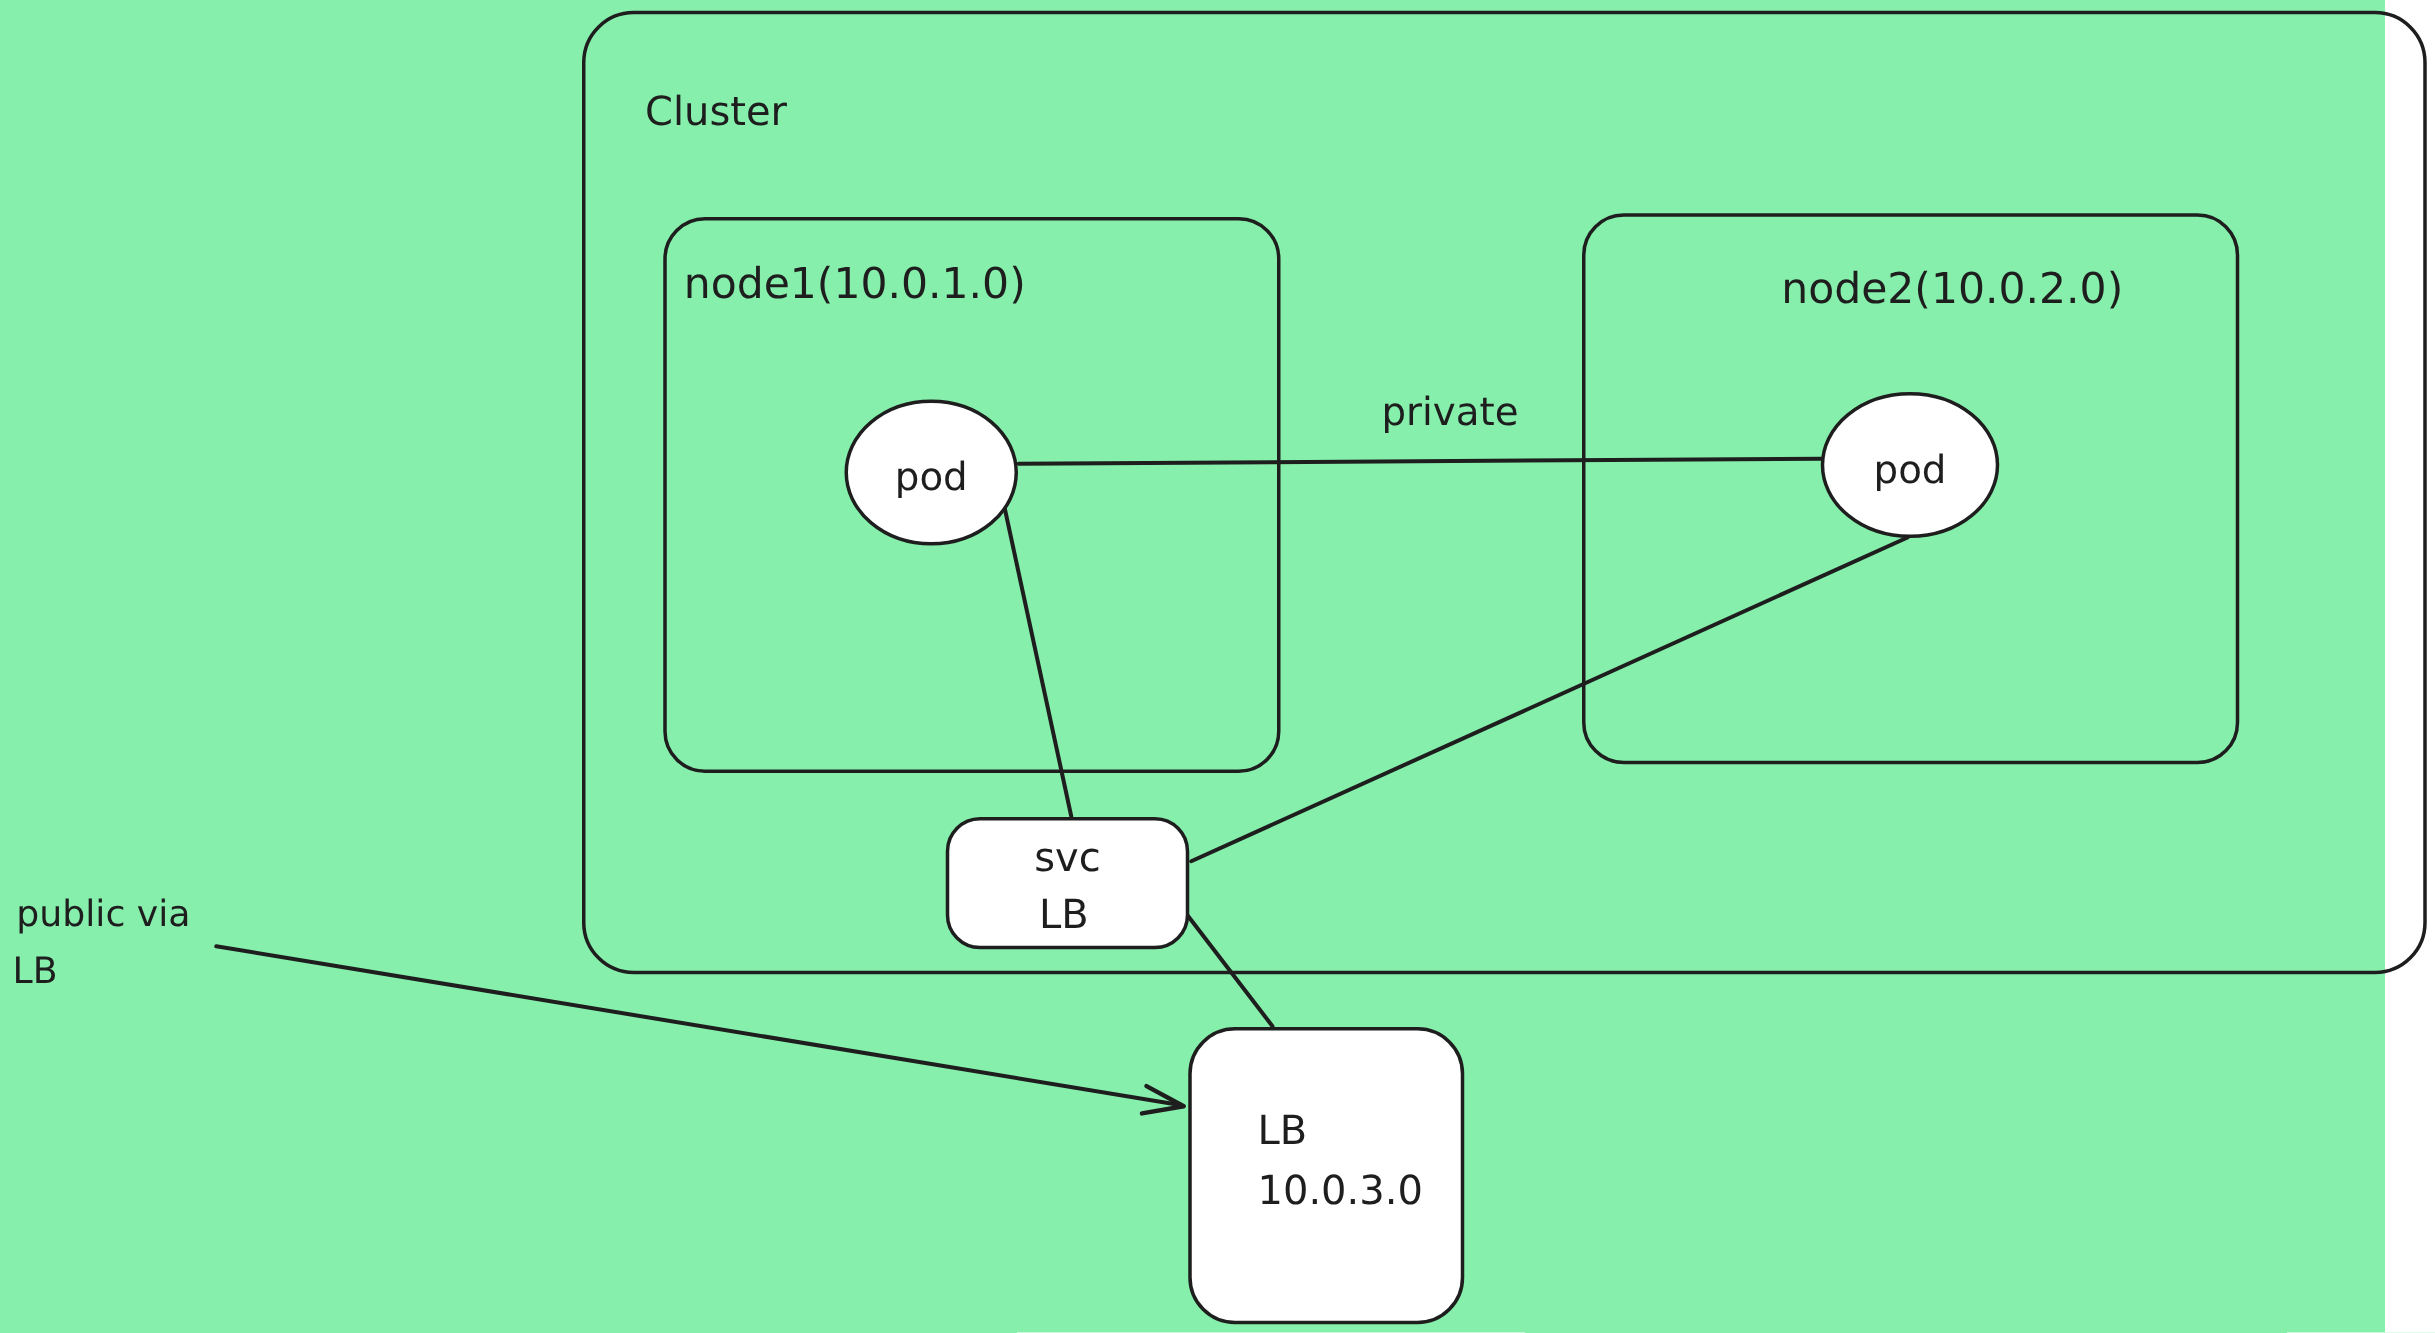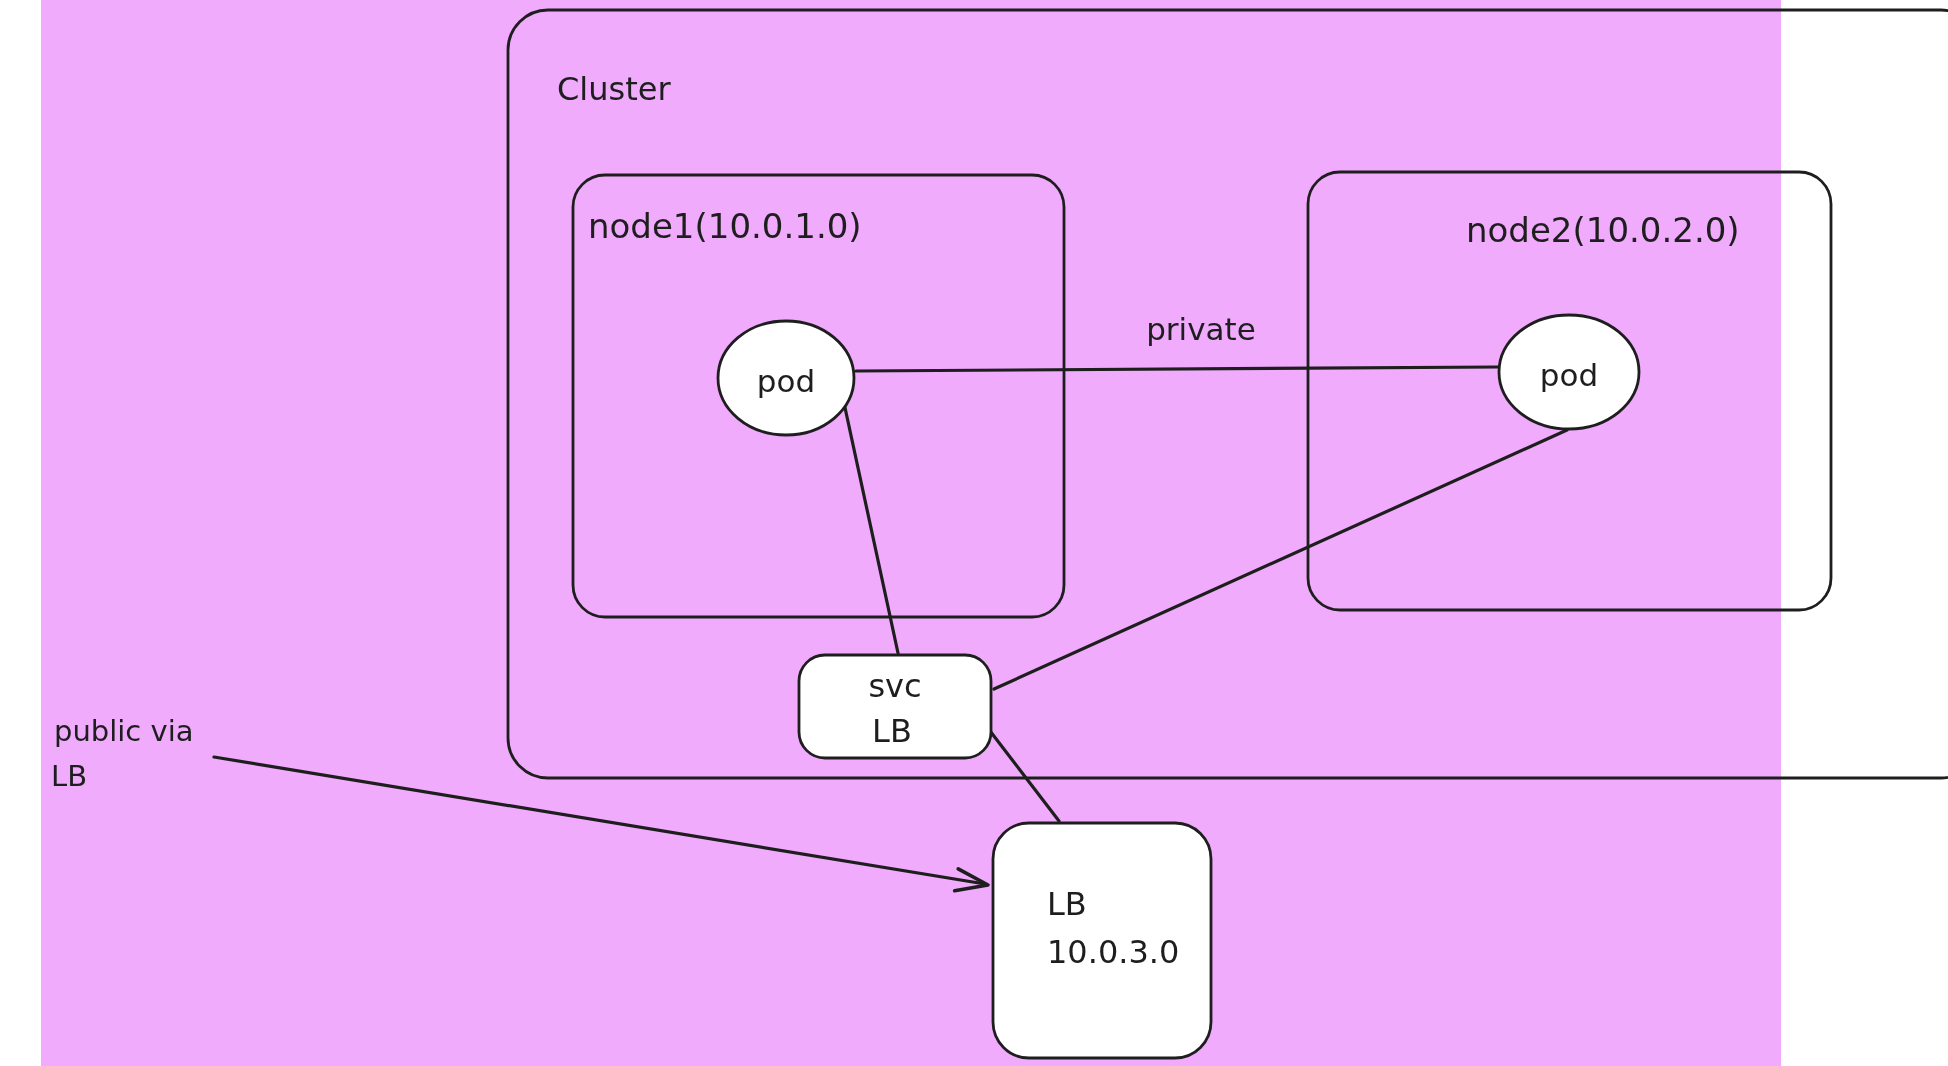--- a/index.html
+++ b/index.html
@@ -6,24 +6,23 @@
     margin: 0;
     padding: 0;
     background: #ffffff;
     width: 1948px;
     height: 1066px;
     overflow: hidden;
     font-family: "DejaVu Sans", "Liberation Sans", sans-serif;
   }
   .canvas-wrap {
     position: relative;
-    width: 1740px;
+    width: 1908px;
     height: 1066px;
-    background: #f0abfc;
-    margin-left: 41px;
+    background: #86efac;
   }
   svg {
     display: block;
   }
   .shape {
     fill: #ffffff;
     stroke: #1e1e1e;
     stroke-width: 2.8;
   }
   .shape-transparent {

